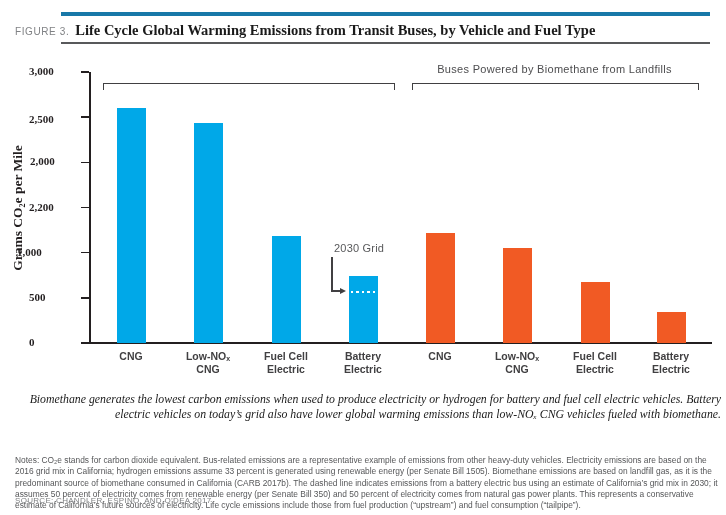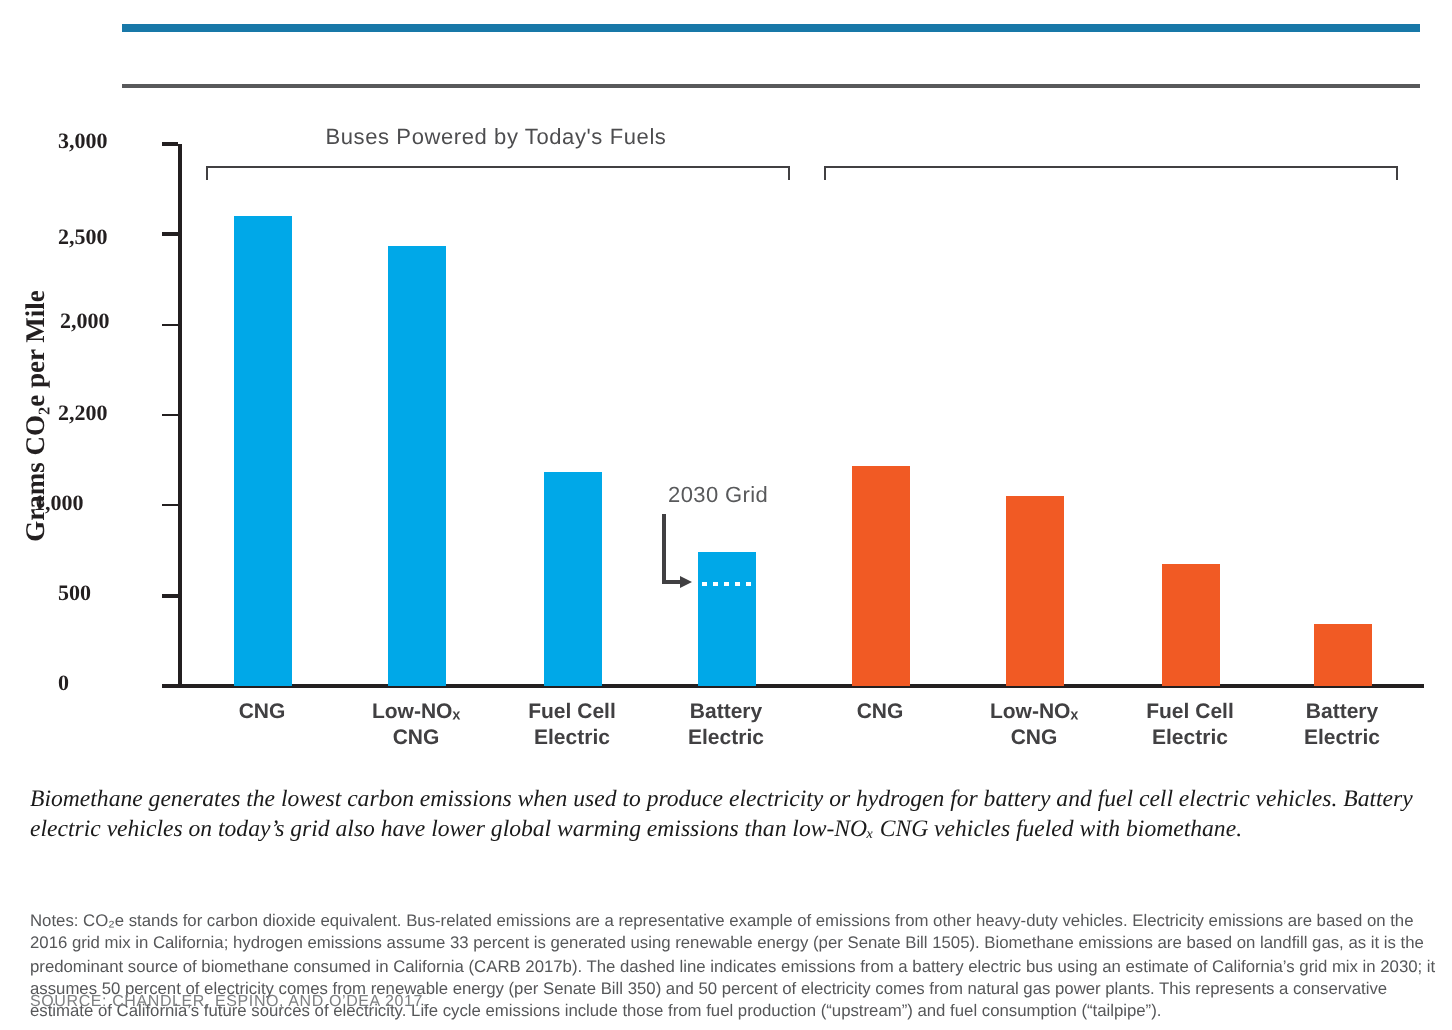--- a/index.html
+++ b/index.html
@@ -45,32 +45,35 @@
   .ann-h{position:absolute;left:331px;top:290px;width:10px;height:1.5px;background:#414042;}
   .ann-head{position:absolute;left:340px;top:287.5px;width:0;height:0;
             border-left:6px solid #414042;border-top:3.5px solid transparent;
             border-bottom:3.5px solid transparent;}
   .dash{position:absolute;height:2.5px;
         background:repeating-linear-gradient(90deg,#ffffff 0 2.5px,transparent 2.5px 5.5px);}
 
   
   .caption{position:absolute;left:15px;top:392px;width:706px;
            font-family:"Liberation Serif",serif;font-style:italic;font-size:11.8px;
-           line-height:1.3;color:#1A1A1A;}
+           line-height:1.3;color:#1A1A1A;text-align:right;}
   .notes{position:absolute;left:15px;top:455px;width:705px;font-size:8.4px;
          line-height:1.34;color:#565759;}
   .source{position:absolute;left:15px;top:496px;width:700px;font-size:8px;
           letter-spacing:.3px;color:#7D7F81;}
 </style>
 </head>
 <body>
 
 <div class="page">
 
   <div class="rule-top" style="background: rgb(24, 120, 168);"></div>
+  <div class="title-row">
+    <span class="fig-label">FIGURE 3.</span><span class="fig-title">Life Cycle Global Warming Emissions from Transit Buses, by Vehicle and Fuel Type</span>
+  </div>
   <div class="rule-under"></div>
 
   <div class="chart">
     <div class="ylabel">Grams CO₂e per Mile</div>
     <div id="yticks">
         <div class="ytick-label" style="left: 29px; top: 336px;">0</div>
         <div class="ytick-dash" style="left: 81px; top: 342.25px;"></div>
         <div class="ytick-label" style="left: 29px; top: 290.833px;">500</div>
         <div class="ytick-dash" style="left: 81px; top: 297.083px;"></div>
         <div class="ytick-label" style="left: 17px; top: 245.667px;">1,000</div>
@@ -82,21 +85,21 @@
         <div class="ytick-label" style="left: 29px; top: 113px;">2,500</div>
         <div class="ytick-dash" style="left: 81px; top: 116.417px;"></div>
         <div class="ytick-label" style="left: 29px; top: 65px;">3,000</div>
         <div class="ytick-dash" style="left: 81px; top: 71.25px;"></div>
       </div>
     <div class="yaxis"></div>
     <div class="xaxis"></div>
 
     <div class="bracket b1"></div>
     <div class="bracket b2"></div>
-    <div class="glabel g1">Buses Powered by Today's Fuels</div>
+    <div class="glabel g2">Buses Powered by Biomethane from Landfills</div>
 
     <div id="bars">
         <div class="bar" style="left: 116.5px; top: 108.133px; height: 234.867px; background: rgb(0, 168, 232);"></div>
         <div class="bar" style="left: 193.5px; top: 123.49px; height: 219.51px; background: rgb(0, 168, 232);"></div>
         <div class="bar" style="left: 271.5px; top: 235.503px; height: 107.497px; background: rgb(0, 168, 232);"></div>
         <div class="bar" style="left: 348.5px; top: 276.153px; height: 66.8467px; background: rgb(0, 168, 232);"></div>
         <div class="bar" style="left: 425.5px; top: 232.793px; height: 110.207px; background: rgb(241, 90, 36);"></div>
         <div class="bar" style="left: 502.5px; top: 248.15px; height: 94.85px; background: rgb(241, 90, 36);"></div>
         <div class="bar" style="left: 580.5px; top: 281.573px; height: 61.4267px; background: rgb(241, 90, 36);"></div>
         <div class="bar" style="left: 656.5px; top: 312.287px; height: 30.7133px; background: rgb(241, 90, 36);"></div>

